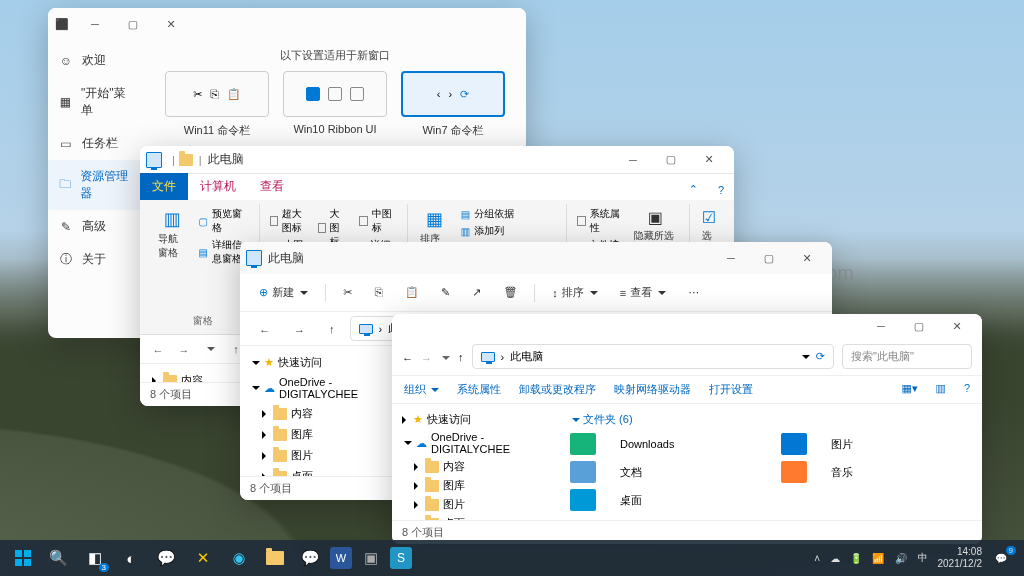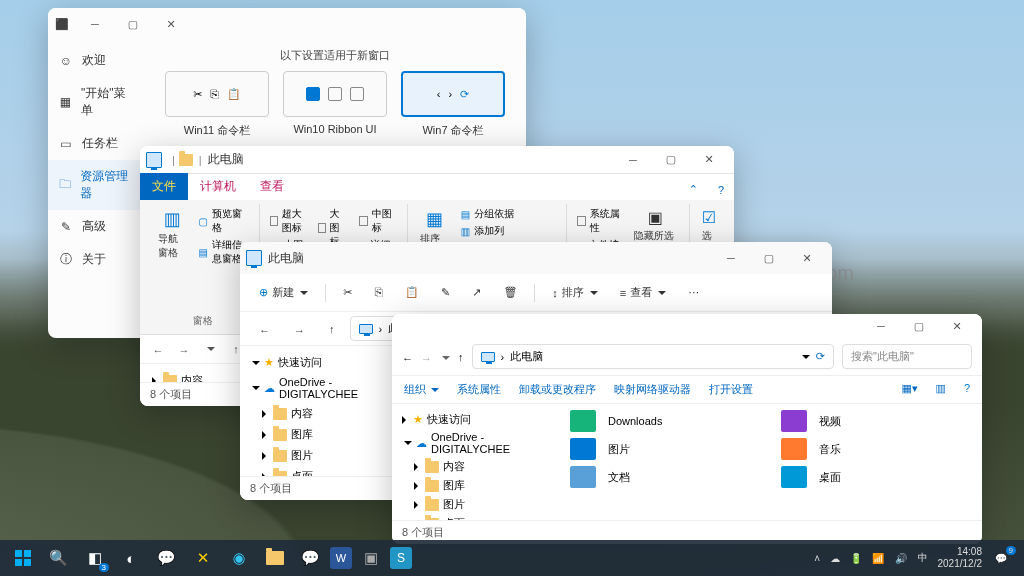--- a/index.html
+++ b/index.html
@@ -74,21 +74,21 @@
 #e7 .menubar { display: flex; gap: 18px; padding: 6px 12px; border-bottom: 1px solid #eee; font-size: 11px; color: #0067c0; }
 #e7 .menubar .spacer { flex: 1; }
 #e7 .menubar > span { cursor: pointer; }
 #e7 .split7 { display: flex; height: calc(100% - 100px); }
 #e7 .nav7 { width: 168px; padding: 6px 8px; font-size: 11px; overflow: hidden; }
 #e7 .n7 { display: flex; align-items: center; gap: 4px; padding: 2px 2px; cursor: pointer; }
 #e7 .n7.sel { background: #d0e7ff; border-radius: 3px; }
 #e7 .content7 { flex: 1; padding: 6px 10px; display: flex; flex-direction: column; }
 #e7 .hdr7 { color: #0067c0; font-size: 11px; padding: 2px 0 6px; cursor: pointer; }
 #e7 .grid7 { display: grid; grid-template-columns: 1fr 1fr; gap: 6px 20px; }
-#e7 .folder7 { display: flex; align-items: center; gap: 12px; font-size: 11px; cursor: pointer; }
+#e7 .folder7 { display: flex; align-items: center; gap: 24px; font-size: 11px; cursor: pointer; }
 #e7 .ficon { width: 26px; height: 22px; border-radius: 2px; }
 #e7 .status7 { position: absolute; bottom: 0; left: 0; padding: 4px 10px; font-size: 11px; color: #555; background: #fff; width: 100%; border-top: 1px solid #eee; }
 
 
 .wm { position: absolute; right: 170px; top: 262px; color: #888; opacity: .6; font-size: 20px; display: flex; align-items: center; gap: 8px; }
 .wm .jl { width: 32px; height: 32px; border: 3px solid #888; border-radius: 50%; display: flex; align-items: center; justify-content: center; font-weight: bold; font-size: 18px; }
 .wm .sub2 { font-size: 11px; letter-spacing: 2px; }
 
 
 .taskbar { position: absolute; bottom: 0; left: 0; right: 0; height: 36px; background: rgba(32,45,58,.92); display: flex; align-items: center; padding: 0 6px; gap: 2px; }
@@ -499,40 +499,37 @@
           <span>图片</span>
         </div>
       <div class="n7" style="padding-left:14px">
           <span class="caretr"></span>
           <span class="fico"></span>
           <span>桌面</span>
         </div>
       <div class="n7 sel"></div>
     </div>
     <div class="content7">
+      <div class="hdr7"><span class="caret"></span> <span>文件夹 (6)</span></div>
       <div class="grid7" id="foldergrid">
           <div class="folder7">
             <span class="ficon" style="background:#16b37a"></span>
             <span>Downloads</span>
           </div>
           <div class="folder7">
-            <span class="ficon" style="background:#8b3dd1"></span>
-            <span>视频</span>
-          </div>
-          <div class="folder7">
             <span class="ficon" style="background:#0078d4"></span>
             <span>图片</span>
+          </div>
+          <div class="folder7">
+            <span class="ficon" style="background:#5aa0d8"></span>
+            <span>文档</span>
           </div>
           <div class="folder7">
             <span class="ficon" style="background:#ff7a2e"></span>
             <span>音乐</span>
-          </div>
-          <div class="folder7">
-            <span class="ficon" style="background:#5aa0d8"></span>
-            <span>文档</span>
           </div>
           <div class="folder7">
             <span class="ficon" style="background:#0099d8"></span>
             <span>桌面</span>
           </div>
         </div>
     </div>
   </div>
   <div class="status7">8 个项目</div>
 </div>

